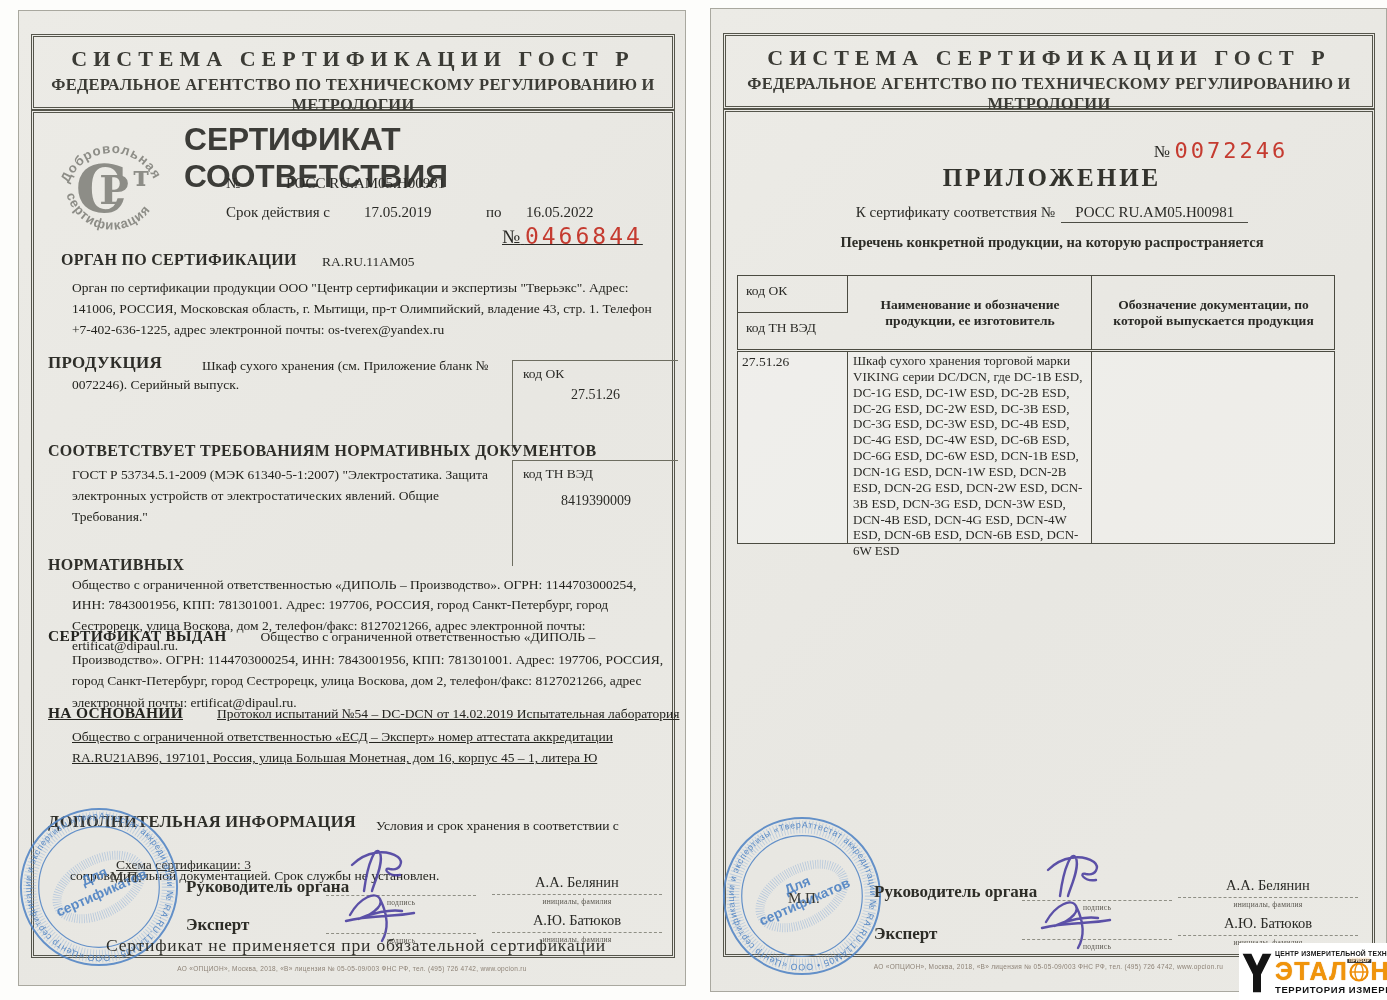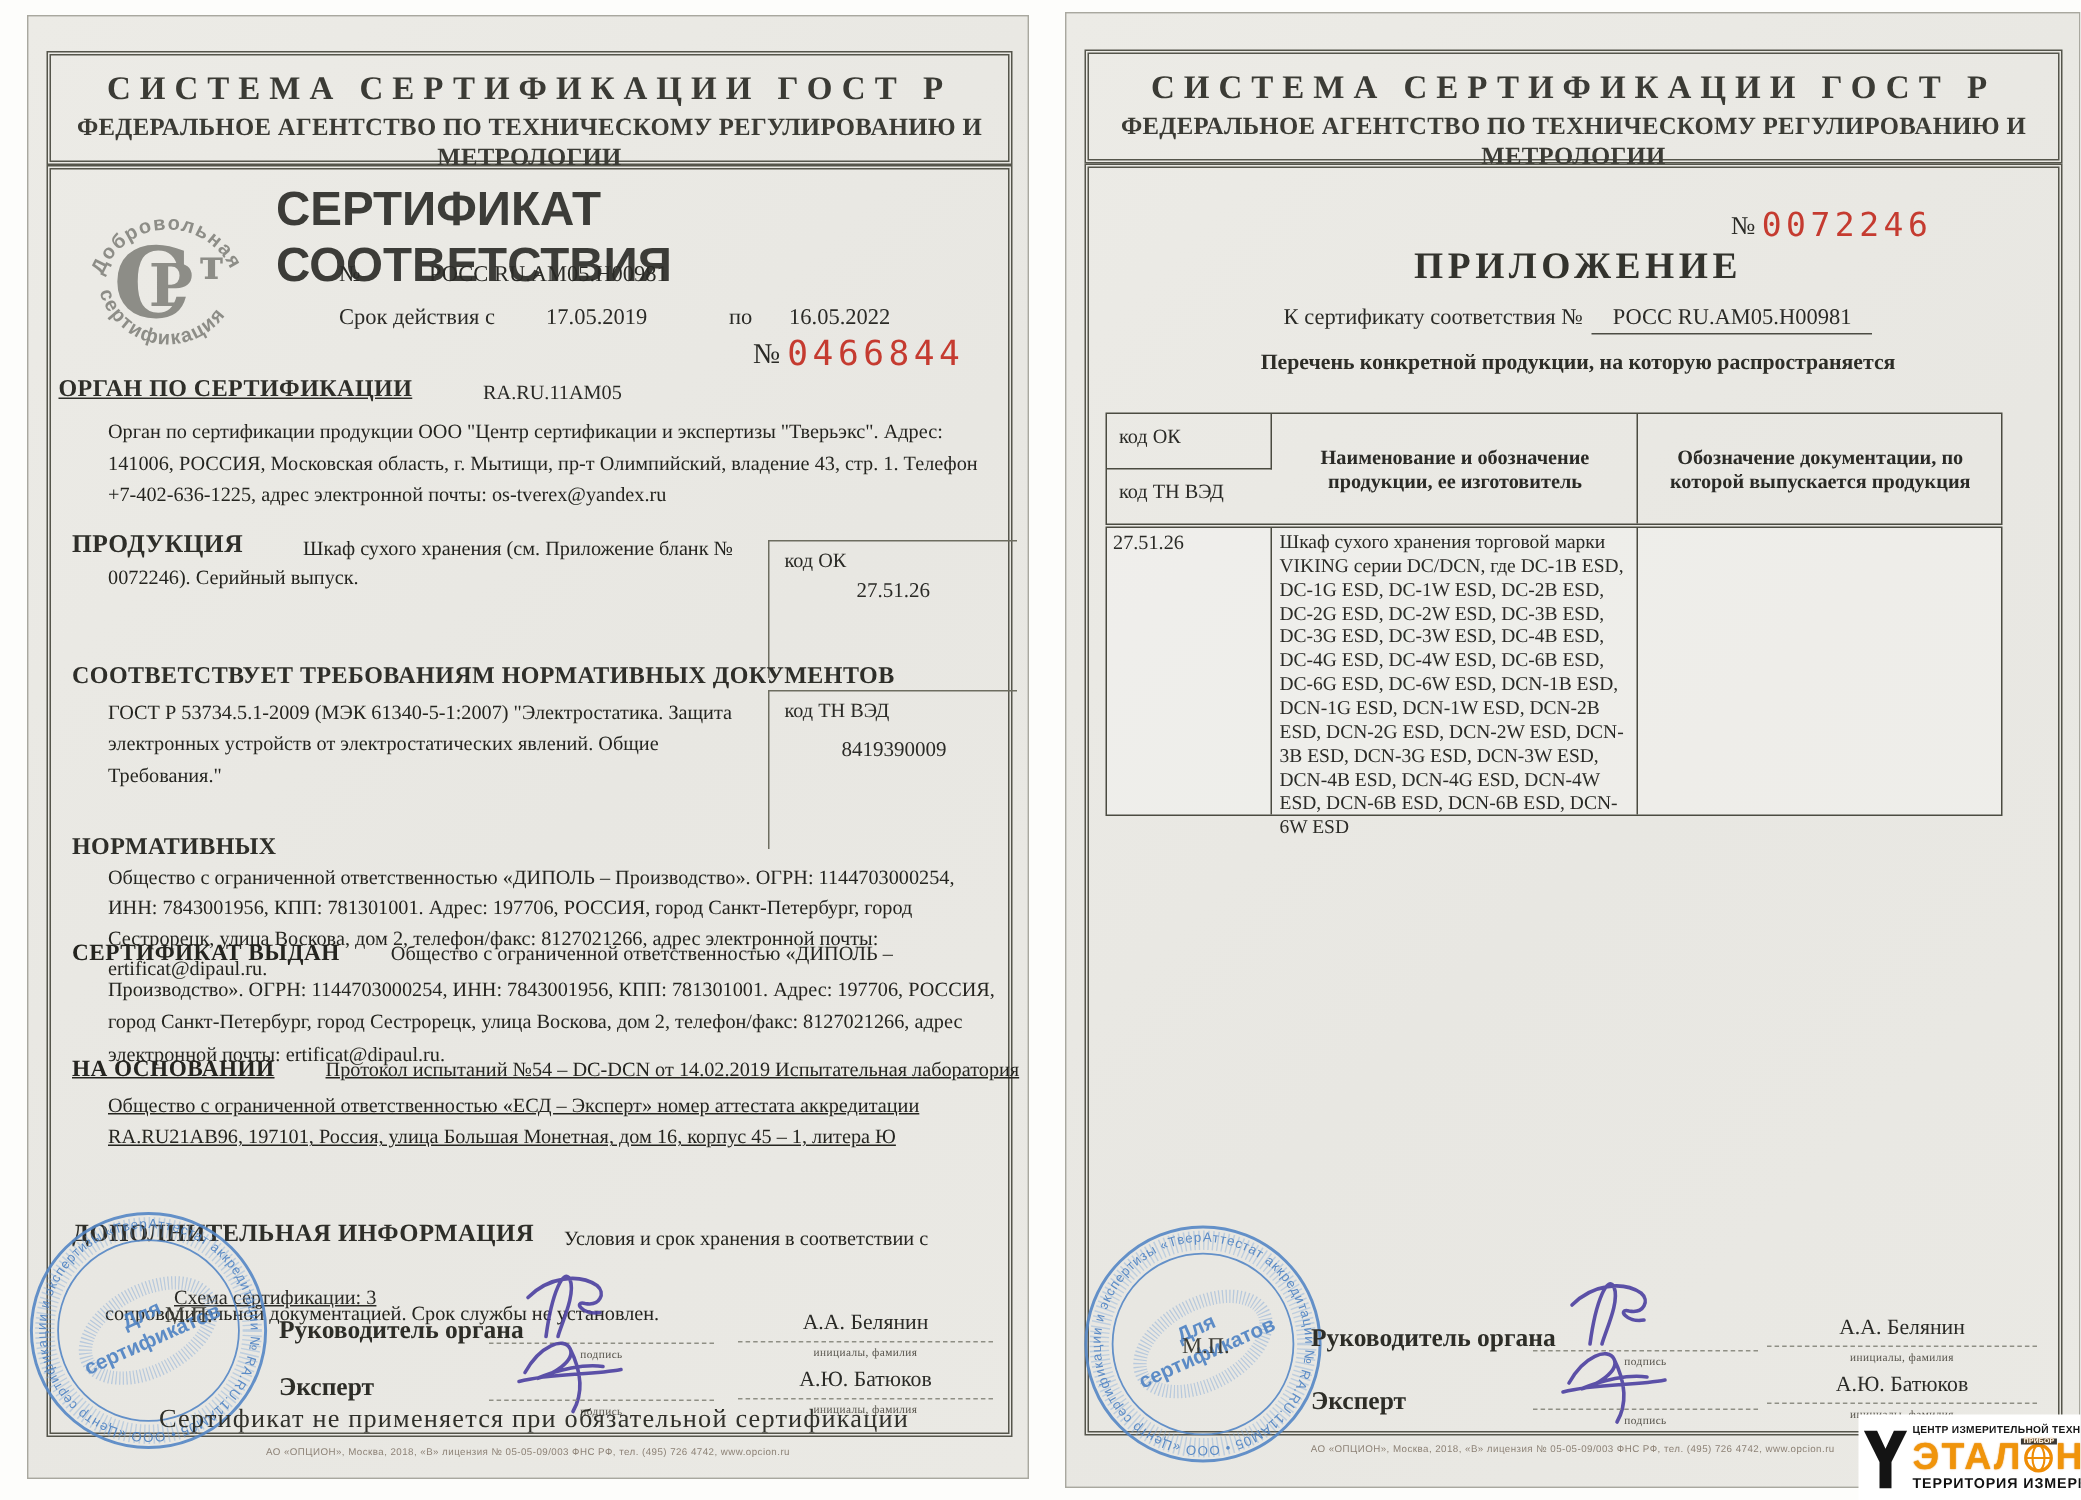--- a/index.html
+++ b/index.html
@@ -30,25 +30,25 @@
 
   .cert-title { left:150px; top:8px; font-family:"Liberation Sans",sans-serif; font-weight:bold; font-size:32px; color:#3c3c38; letter-spacing:0px; transform:scaleX(.99); transform-origin:left; }
   .no-row   { left:0; top:62px; width:644px; font-size:15px; }
   .no-row .nos  { position:absolute; left:192px; }
   .no-row .val  { position:absolute; left:252px; }
   .term-row { left:0; top:91px; width:644px; font-size:15px; }
   .term-row .lb  { position:absolute; left:192px; }
   .term-row .d1  { position:absolute; left:330px; }
   .term-row .po  { position:absolute; left:452px; }
   .term-row .d2  { position:absolute; left:492px; }
-  .blank-row { left:468px; top:110px; font-size:19px; white-space:nowrap; }
+  .blank-row { left:468px; top:110px; font-size:19px; white-space:nowrap;text-decoration:underline; }
   .red-num { font-family:"DejaVu Sans Mono",monospace; font-size:23px; color:#c53b30; letter-spacing:3px; vertical-align:-1px; }
 
   .sec-label { font-weight:bold; font-size:16px; color:#2e2e29; letter-spacing:0.3px; }
-  .organ-label { left:5px; top:138px;text-decoration:underline; }
+  .organ-label { left:27px; top:138px; }
   .organ-code  { left:288px; top:141px; font-size:13.5px; }
   .body-text { font-size:13.5px; line-height:1.55; color:#24241f; }
   .organ-text { left:38px; top:165px; width:588px; }
 
   .product-label { left:14px; top:240px; font-size:17px; }
   .product-l1 { left:168px; top:243px; width:380px; }
   .product-l2 { left:38px;  top:262px; width:420px; }
 
   .code-box { border-top:1.5px solid #6d6d60; border-left:1.5px solid #6d6d60; font-size:13.5px; }
   .code-box .cb-l { position:absolute; left:10px; top:5px; }

